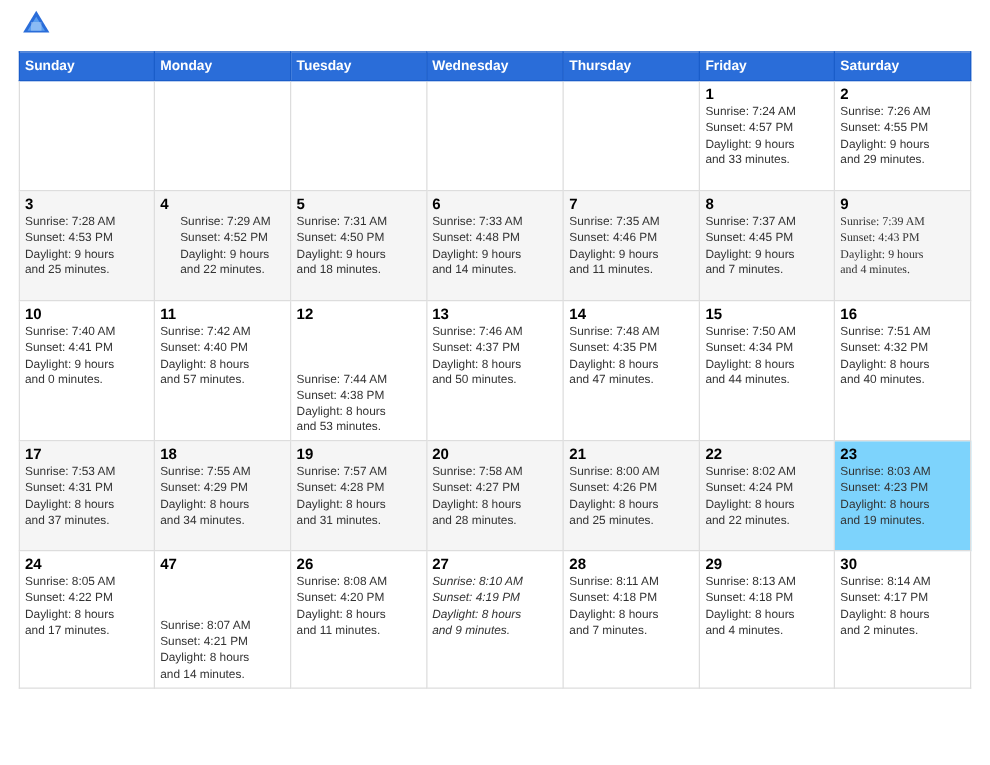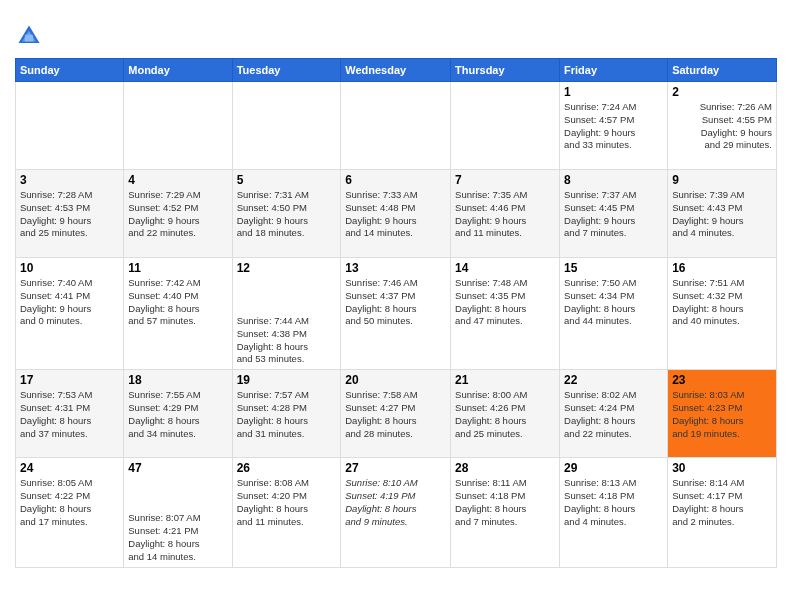--- a/index.html
+++ b/index.html
@@ -6,21 +6,21 @@
     body {
       font-family: Arial, sans-serif;
       background: #fff;
       width: 792px;
       height: 612px;
       overflow: hidden;
     }
     .page {
       width: 792px;
       height: 562px;
-      padding: 22px 15px;
+      padding: 5px 15px;
     }
     .header {
       display: flex;
       justify-content: space-between;
       align-items: flex-start;
       margin-bottom: 8px;
     }
     .logo {
       display: flex;
       align-items: center;
@@ -132,37 +132,37 @@
           <td class="empty-cell"></td>
           <td>
             <span class="day-num">1</span>
             <div class="day-info" style="white-space: pre-line;">Sunrise: 7:24 AM
 Sunset: 4:57 PM
 Daylight: 9 hours
 and 33 minutes.</div>
           </td>
           <td>
             <span class="day-num">2</span>
-            <div class="day-info" style="white-space: pre-line; text-align: right;">Sunrise: 7:26 AM
+            <div class="day-info" style="white-space: pre-line;">Sunrise: 7:26 AM
 Sunset: 4:55 PM
 Daylight: 9 hours
 and 29 minutes.</div>
           </td>
         </tr>
         <tr>
           <td style="background: rgb(245, 245, 245);">
             <span class="day-num">3</span>
             <div class="day-info" style="white-space: pre-line;">Sunrise: 7:28 AM
 Sunset: 4:53 PM
 Daylight: 9 hours
 and 25 minutes.</div>
           </td>
           <td style="background: rgb(245, 245, 245);">
             <span class="day-num">4</span>
-            <div class="day-info" style="white-space: pre-line;">Sunrise: 7:29 AM
+            <div class="day-info" style="white-space: pre-line; margin-left: 16px;">Sunrise: 7:29 AM
 Sunset: 4:52 PM
 Daylight: 9 hours
 and 22 minutes.</div>
           </td>
           <td style="background: rgb(245, 245, 245);">
             <span class="day-num">5</span>
             <div class="day-info" style="white-space: pre-line;">Sunrise: 7:31 AM
 Sunset: 4:50 PM
 Daylight: 9 hours
 and 18 minutes.</div>
@@ -183,21 +183,21 @@
           </td>
           <td style="background: rgb(245, 245, 245);">
             <span class="day-num">8</span>
             <div class="day-info" style="white-space: pre-line;">Sunrise: 7:37 AM
 Sunset: 4:45 PM
 Daylight: 9 hours
 and 7 minutes.</div>
           </td>
           <td style="background: rgb(245, 245, 245);">
             <span class="day-num">9</span>
-            <div class="day-info" style="white-space: pre-line;">Sunrise: 7:39 AM
+            <div class="day-info" style="white-space: pre-line; font-family: Liberation Serif, serif;">Sunrise: 7:39 AM
 Sunset: 4:43 PM
 Daylight: 9 hours
 and 4 minutes.</div>
           </td>
         </tr>
         <tr>
           <td>
             <span class="day-num">10</span>
             <div class="day-info" style="white-space: pre-line;">Sunrise: 7:40 AM
 Sunset: 4:41 PM
@@ -283,21 +283,21 @@
 Daylight: 8 hours
 and 25 minutes.</div>
           </td>
           <td style="background: rgb(245, 245, 245);">
             <span class="day-num">22</span>
             <div class="day-info" style="white-space: pre-line;">Sunrise: 8:02 AM
 Sunset: 4:24 PM
 Daylight: 8 hours
 and 22 minutes.</div>
           </td>
-          <td style="background: #f97316;">
+          <td style="background: #7dd3fc;">
             <span class="day-num">23</span>
             <div class="day-info" style="white-space: pre-line;">Sunrise: 8:03 AM
 Sunset: 4:23 PM
 Daylight: 8 hours
 and 19 minutes.</div>
           </td>
         </tr>
         <tr>
           <td>
             <span class="day-num">24</span>

